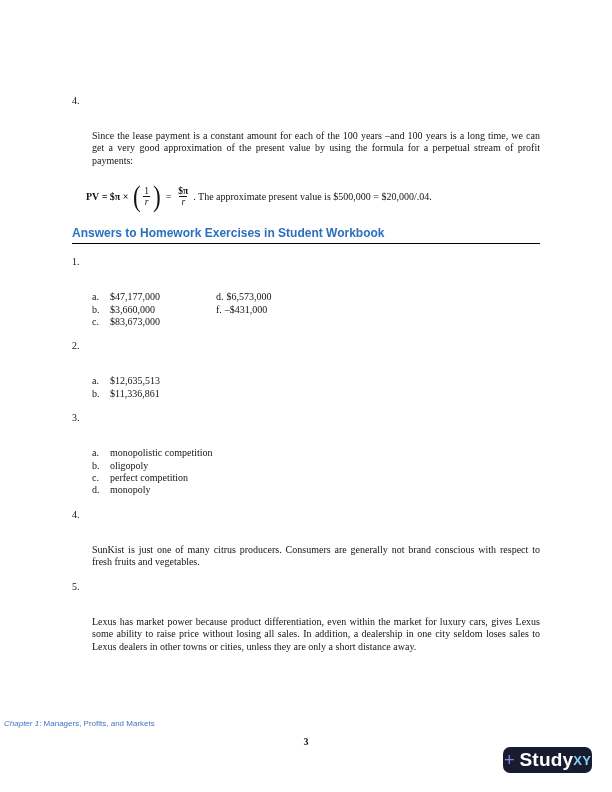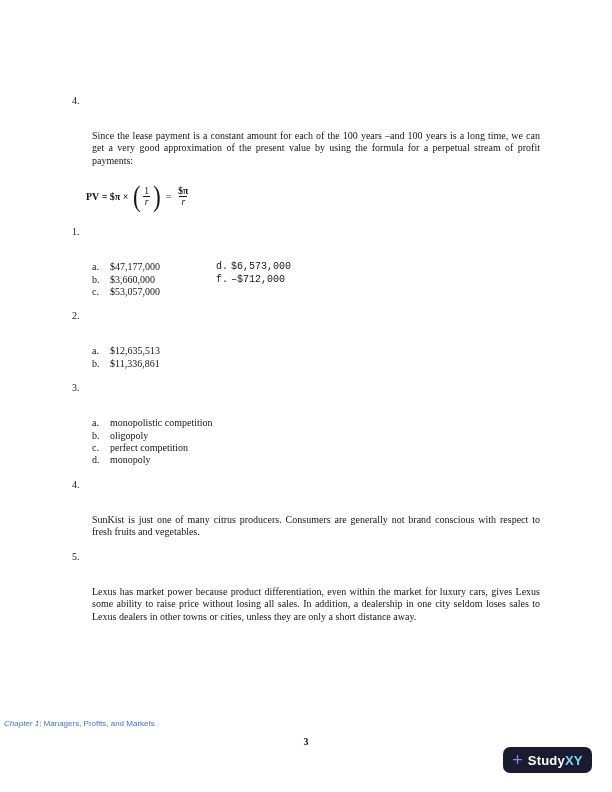--- a/index.html
+++ b/index.html
@@ -46,21 +46,21 @@
     padding-bottom:3px;
     border-bottom:1px solid #000000;
   }
   
   .ans{margin-top:12px;}
   .sub{display:flex;line-height:12.4px;}
   .sub .sl{flex:0 0 18px;}
   .twocol{display:flex;}
   .twocol .c1{flex:0 0 124px;}
   .twocol .c2{flex:1 1 auto;}
-  .c2row{line-height:12.4px;font-family:Liberation Mono, monospace;}
+  .c2row{line-height:12.4px;}
   .c2row .sl2{margin-right:3px;}
   
   .footer-line{
     position:absolute;left:4px;top:719px;width:612px;
     text-align:left;
     font-family:"Liberation Sans", sans-serif;
     font-size:8px;color:#4472C4;
   }
   .page-num{
     position:absolute;left:0;top:736px;width:612px;
@@ -73,21 +73,21 @@
     width:89px;height:26px;
     background:#191C2E;
     border-radius:7px;
     display:flex;align-items:center;justify-content:center;
     font-family:"Liberation Sans", sans-serif;
   }
   .brand .plus{
     color:#8F7FF0;font-size:18px;font-weight:400;line-height:18px;
     margin-right:5px;margin-top:-1px;
   }
-  .brand .b1{color:#ffffff;font-weight:bold;font-size:13px;letter-spacing:.2px;}
+  .brand .b1{color:#ffffff;font-weight:bold;font-size:19px;letter-spacing:.2px;}
   .brand .b2{color:#7dd3fc;font-weight:bold;font-size:13px;letter-spacing:.2px;}
 </style>
 </head>
 <body>
 
 <div class="page">
   <div class="content">
 
     <div class="li">
       <span class="num">4.</span>
@@ -100,46 +100,48 @@
       <span class="frac">
         <span class="fnum">1</span>
         <span class="den it">r</span>
       </span>
       <span class="paren">)</span>
       <span class="f-eq">=</span>
       <span class="frac">
         <span class="fnum bold">$π</span>
         <span class="den it">r</span>
       </span>
-    </div>
-
+      <span class="f-tail">. The approximate present value is $500,000 = $20,000/.04.</span>
+    </div>
+
+    <div class="heading">Answers to Homework Exercises in Student Workbook</div>
 
     <div class="li ans">
       <span class="num">1.</span>
       <div class="body twocol">
         <div class="c1">
           <div class="sub">
             <span class="sl">a.</span>
             <span>$47,177,000</span>
           </div>
           <div class="sub">
             <span class="sl">b.</span>
             <span>$3,660,000</span>
           </div>
           <div class="sub">
             <span class="sl">c.</span>
-            <span>$53,057,000</span>
+            <span>$83,673,000</span>
           </div>
         </div>
         <div class="c2">
           <div class="c2row">
             <span class="sl2">d.</span><span>$6,573,000</span>
           </div>
           <div class="c2row">
-            <span class="sl2">f.</span><span>–$712,000</span>
+            <span class="sl2">f.</span><span>–$431,000</span>
           </div>
         </div>
       </div>
     </div>
 
     <div class="li ans">
       <span class="num">2.</span>
       <div class="body">
         <div class="sub">
           <span class="sl">a.</span>

